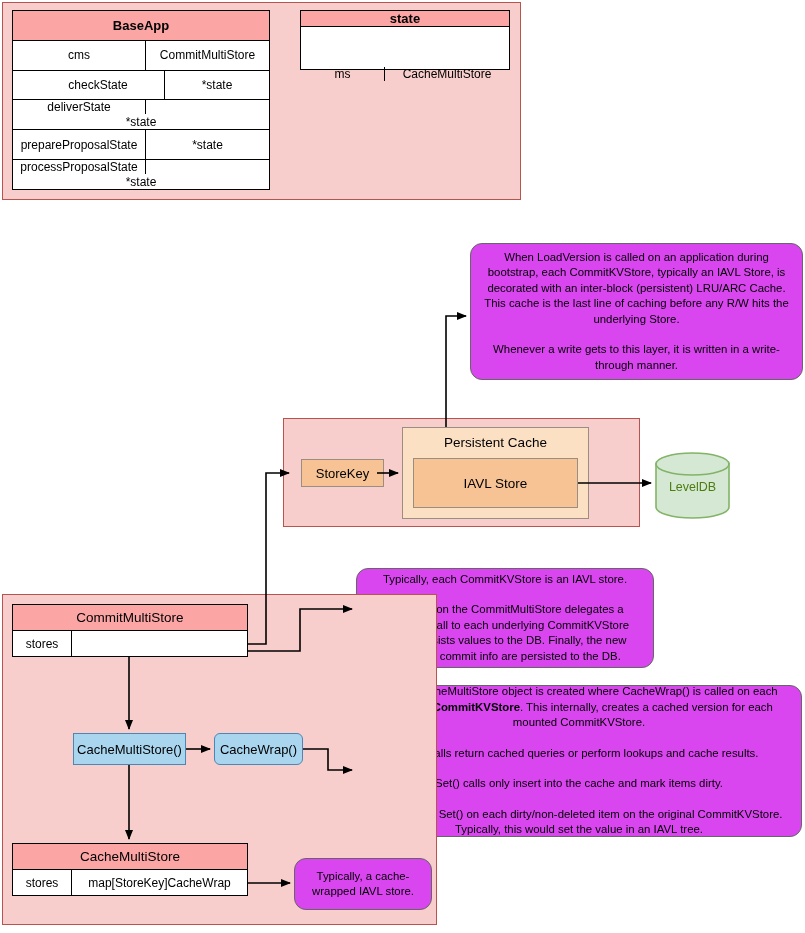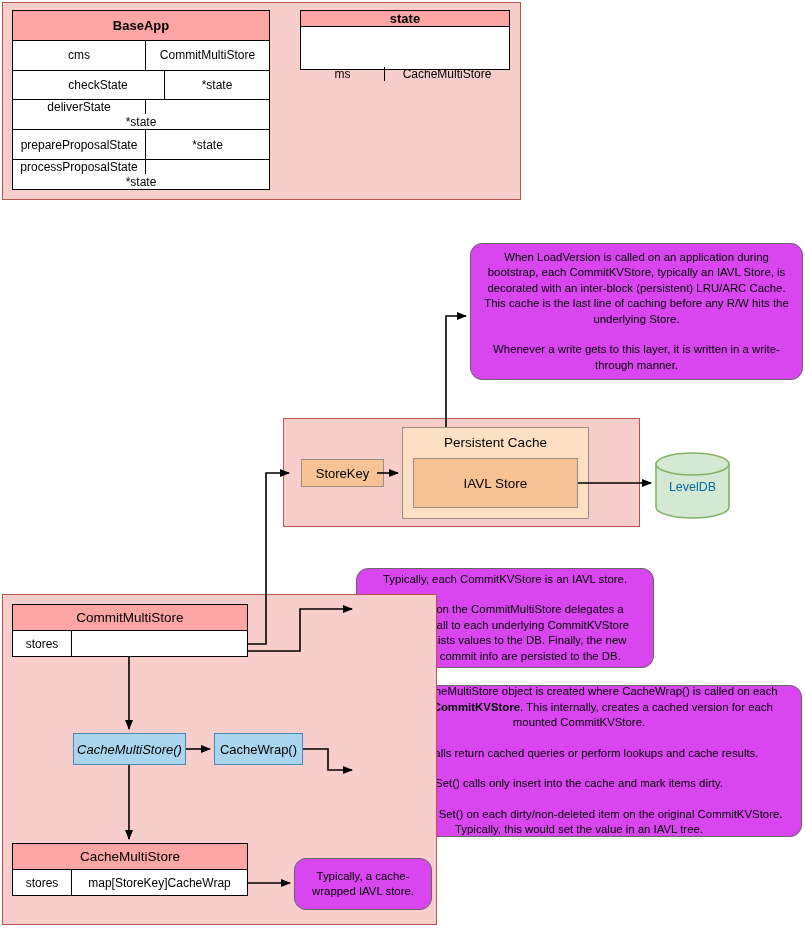--- a/index.html
+++ b/index.html
@@ -111,21 +111,21 @@
     font-size: 13px;
   }
 
   
   .cylinder { position: absolute; }
   .cyl-label {
     position: absolute;
     left: 0; right: 0;
     text-align: center;
     font-size: 12.5px;
-    color: #0369a1;
+    color: #4d7c0f;
   }
 
   svg.overlay {
     position: absolute;
     left: 0; top: 0;
     width: 805px; height: 933px;
     pointer-events: none;
   }
 </style>
 </head>
@@ -208,25 +208,25 @@
 
   <div class="abs pink-panel" style="left:2px; top:594px; width:435px; height:331px;"></div>
 
   <div class="abs uml" style="left:12px; top:604px; width:236px; height:53px;">
     <div class="uml-title plain" style="height:26px;">CommitMultiStore</div>
     <div class="uml-row" style="height:26px;">
       <div class="uml-cell k" style="width:52px;">stores</div>
     </div>
   </div>
 
-  <div class="abs box-blue" style="left:73px; top:733px; width:113px; height:32px;font-style:italic;">
+  <div class="abs box-blue" style="left:73px; top:733px; width:113px; height:32px;">
     <span>CacheMultiStore()</span>
   </div>
 
-  <div class="abs box-blue" style="left:214px; top:733px; width:89px; height:32px;">
+  <div class="abs box-blue" style="left:214px; top:733px; width:89px; height:32px;border-radius:6px;">
     <span>CacheWrap()</span>
   </div>
 
   <div class="abs uml" style="left:12px; top:843px; width:236px; height:53px;">
     <div class="uml-title plain" style="height:26px;">CacheMultiStore</div>
     <div class="uml-row" style="height:26px;">
       <div class="uml-cell k" style="width:52px;">stores</div>
       <div class="uml-cell" style="flex:1;">map[StoreKey]CacheWrap</div>
     </div>
   </div>

